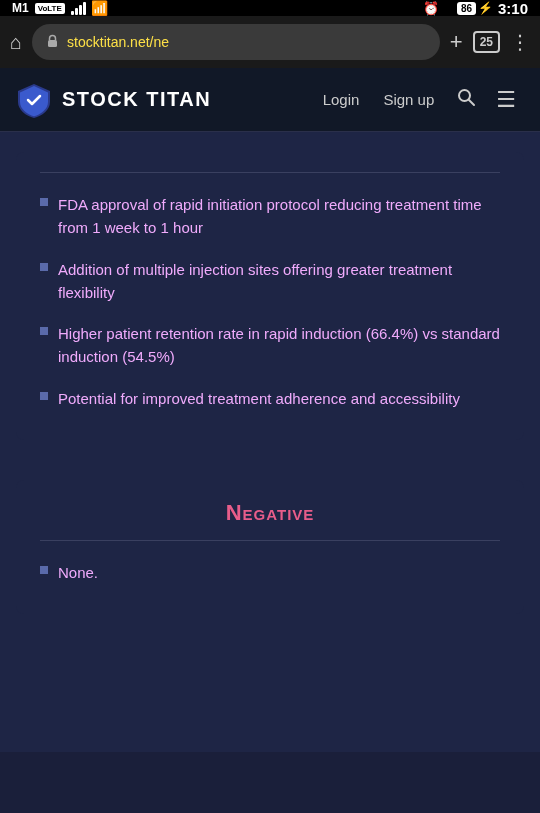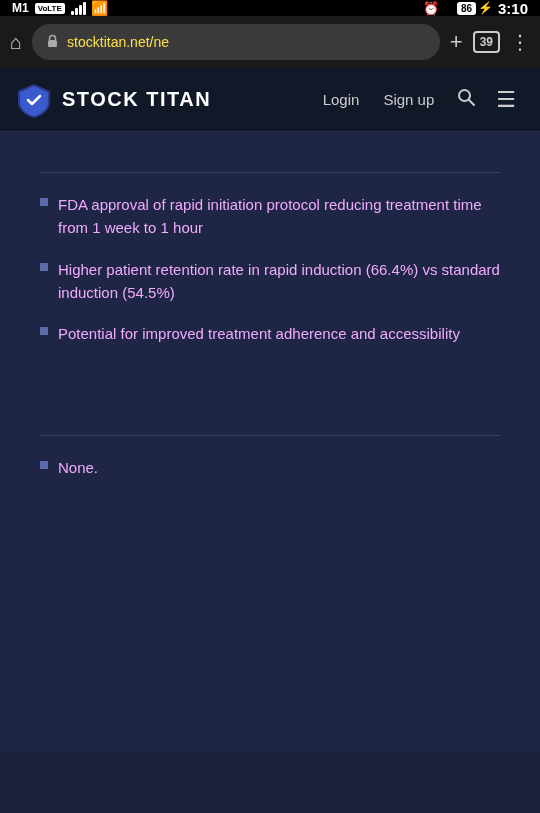--- a/index.html
+++ b/index.html
@@ -294,21 +294,21 @@
   <div class="address-bar">
     <span class="lock-icon">
       <svg width="13" height="14" viewBox="0 0 13 14" fill="#aaa">
         <rect x="2" y="6" width="9" height="7" rx="1.5"></rect>
         <path d="M3.5 6V4.5a3 3 0 016 0V6" stroke="#aaa" stroke-width="1.5" fill="none"></path>
       </svg>
     </span>
     <span class="address-text">stocktitan.net/ne</span>
   </div>
   <span class="tab-add">+</span>
-  <span class="tab-count">39</span>
+  <span class="tab-count">25</span>
   <span class="menu-dots">⋮</span>
 </div>
 
 <div class="site-header">
   <div class="logo-container">
     <svg class="logo-shield" viewBox="0 0 36 36" xmlns="http://www.w3.org/2000/svg">
       <path d="M18 2 L34 9 L34 20 C34 28 26 34 18 36 C10 34 2 28 2 20 L2 9 Z" fill="#2a3a8c"></path>
       <path d="M18 4 L32 10.5 L32 20 C32 27 25 32.5 18 34.2 C11 32.5 4 27 4 20 L4 10.5 Z" fill="#3a5acd"></path>
       <path d="M12 18 L16 22 L24 14" stroke="#fff" stroke-width="2.5" fill="none" stroke-linecap="round" stroke-linejoin="round"></path>
     </svg>
@@ -331,32 +331,39 @@
 
   <div class="section-card">
     <hr class="section-divider">
     <ul class="bullet-list">
       <li class="bullet-item">
         <div class="bullet-square"></div>
         <span>FDA approval of rapid initiation protocol reducing treatment time from 1 week to 1 hour</span>
       </li>
       <li class="bullet-item">
         <div class="bullet-square"></div>
+        <span>Addition of multiple injection sites offering greater treatment flexibility</span>
+      </li>
+      <li class="bullet-item">
+        <div class="bullet-square"></div>
         <span>Higher patient retention rate in rapid induction (66.4%) vs standard induction (54.5%)</span>
       </li>
       <li class="bullet-item">
         <div class="bullet-square"></div>
         <span>Potential for improved treatment adherence and accessibility</span>
       </li>
     </ul>
   </div>
 
   <div class="section-gap"></div>
 
   <div class="section-card">
+    <div class="section-title-negative">
+      <span style="font-variant: small-caps;">Negative</span>
+    </div>
     <hr class="negative-divider">
     <ul class="bullet-list">
       <li class="bullet-item">
         <div class="bullet-square"></div>
         <span>None.</span>
       </li>
     </ul>
   </div>
 
 </div>

